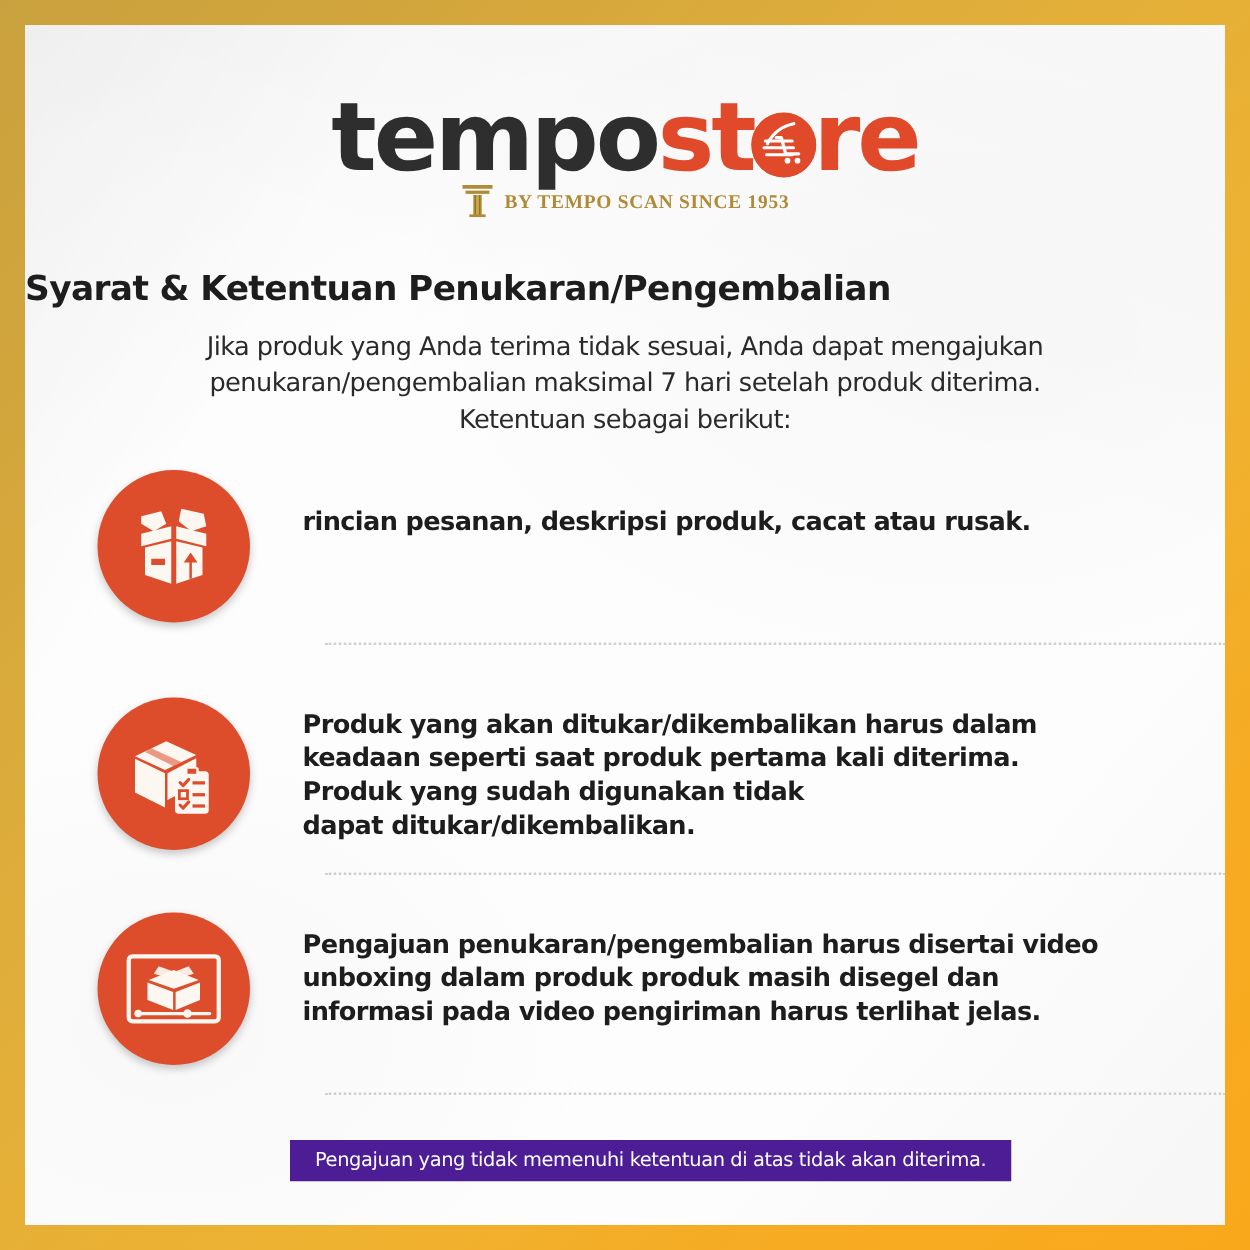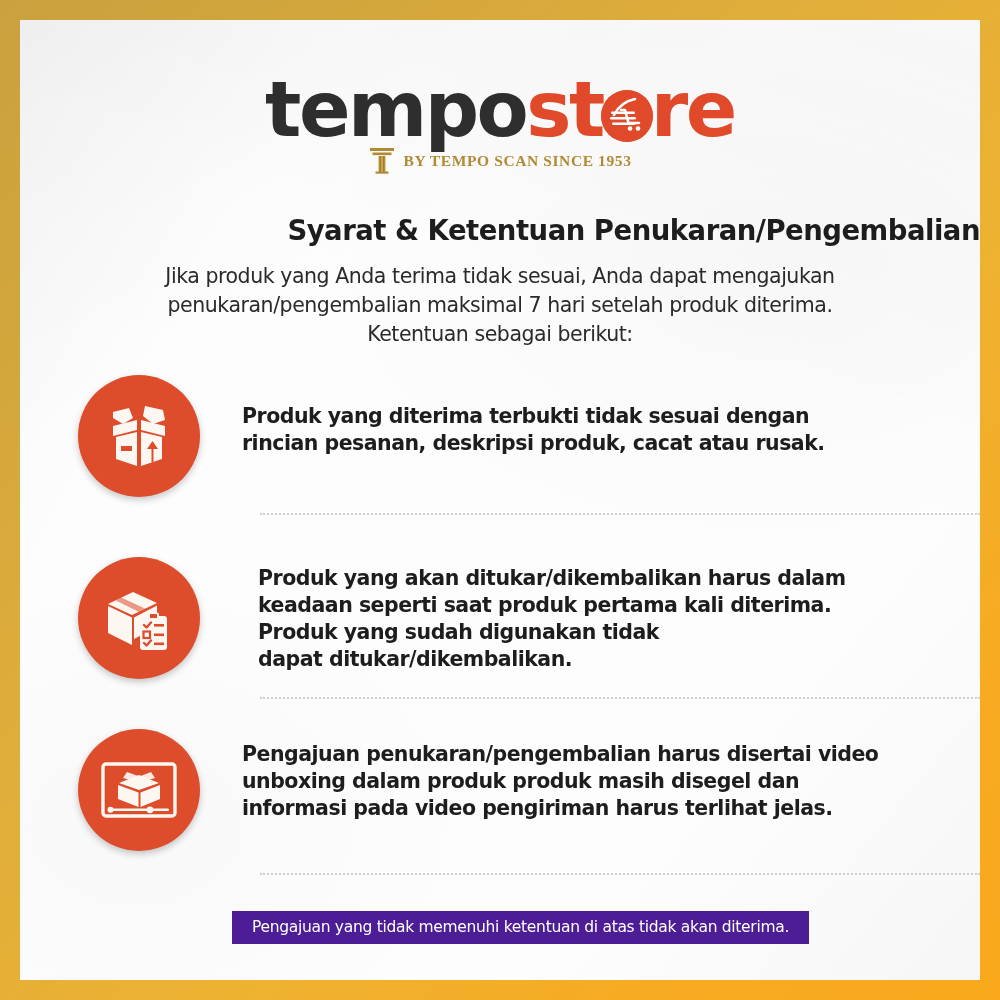--- a/index.html
+++ b/index.html
@@ -88,21 +88,21 @@
     font-size:15.5px;
     font-weight:bold;
     letter-spacing:0.6px;
     color:#b08a36;
     white-space:nowrap;
   }
 
   
   .heading {
     margin-top:36px;
-    text-align:right;
+    text-align:left;
     font-family:"DejaVu Sans", sans-serif;
     font-size:27.5px;
     font-weight:bold;
     letter-spacing:-0.5px;
     color:#1d1d1d;
   }
   .intro {
     margin-top:16px;
     text-align:center;
     font-family:"DejaVu Sans", sans-serif;
@@ -152,21 +152,21 @@
     border-top:2px dotted #cfcfcf;
     margin-left:240px;
     margin-right:0;
   }
 
   
   .row1 { margin-top:0; }
   .row1 .term-body { padding-top:28px; }
   .sep1 { margin-top:16px; }
 
-  .row2 { margin-top:42px;gap:16px; }
+  .row2 { margin-top:42px; }
   .row2 .term-body { padding-top:8px; }
   .sep2 { margin-top:18px; }
 
   .row3 { margin-top:30px; }
   .row3 .term-body { padding-top:12px; }
   .sep3 { margin-top:22px; }
 
   
   .footer-wrap {
     margin-top:36px;
@@ -239,21 +239,20 @@
               <path d="M42 24 L66 30 L66 40 L42 34 Z"></path>
               <path d="M17 41 L38 36 L38 70 L17 63 Z"></path>
               <path d="M42 36 L63 41 L63 63 L42 70 Z"></path>
             </g>
             <rect x="22" y="50" width="11" height="5" fill="#dd4c2b"></rect>
             <path d="M52.5 66 L52.5 53 L48 53 L53.5 45 L59 53 L54.5 53 L54.5 66 Z" fill="#dd4c2b"></path>
           </svg>
         </div>
         <div class="term-body">
           <div class="term-text">
-            <div>Produk yang diterima terbukti tidak sesuai dengan</div>
             <div>rincian pesanan, deskripsi produk, cacat atau rusak.</div>
           </div>
         </div>
       </div>
       <div class="sep sep1"></div>
 
       <div class="term-row row2">
         <div class="term-icon">
           <svg width="80" height="80" viewBox="0 0 80 80" aria-hidden="true">
             <g fill="#fdf7f2">

